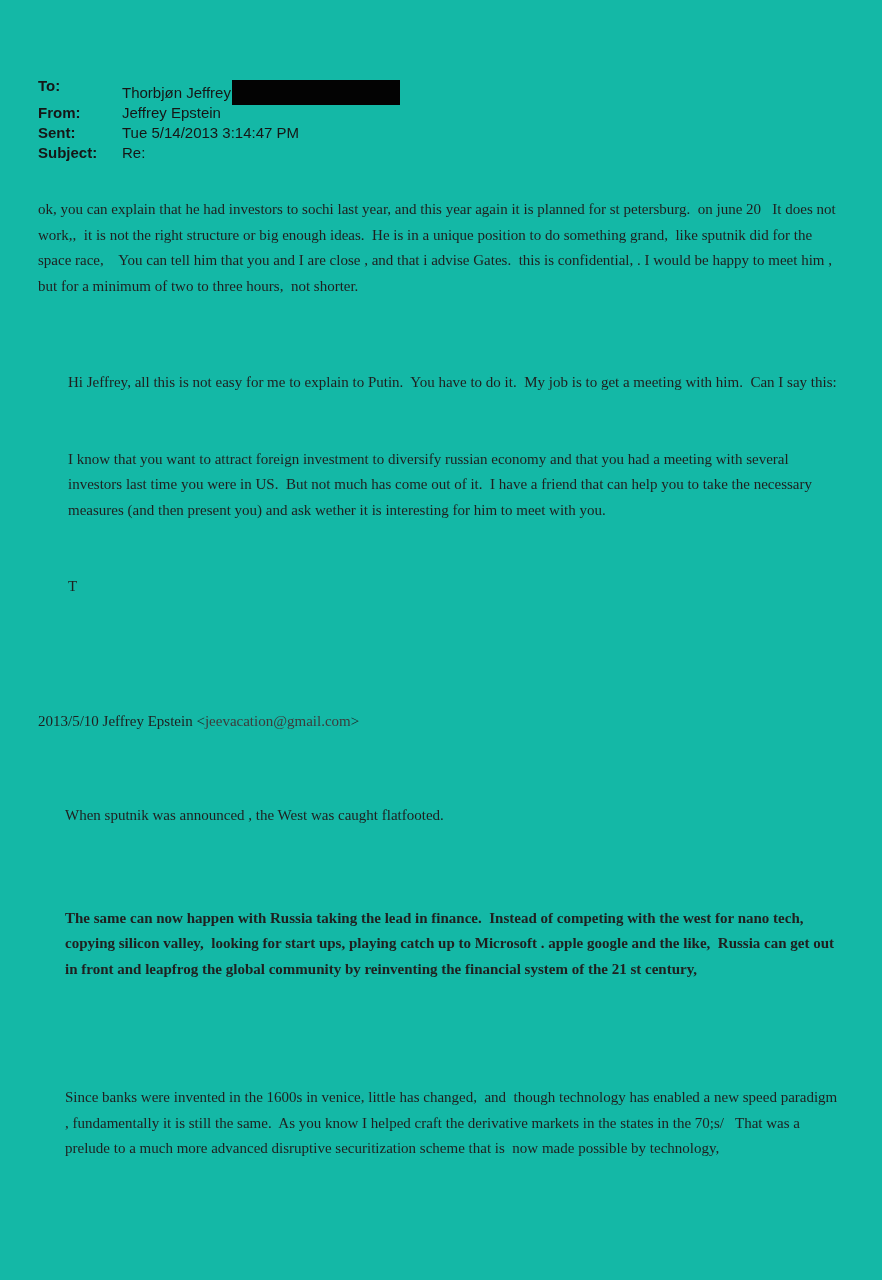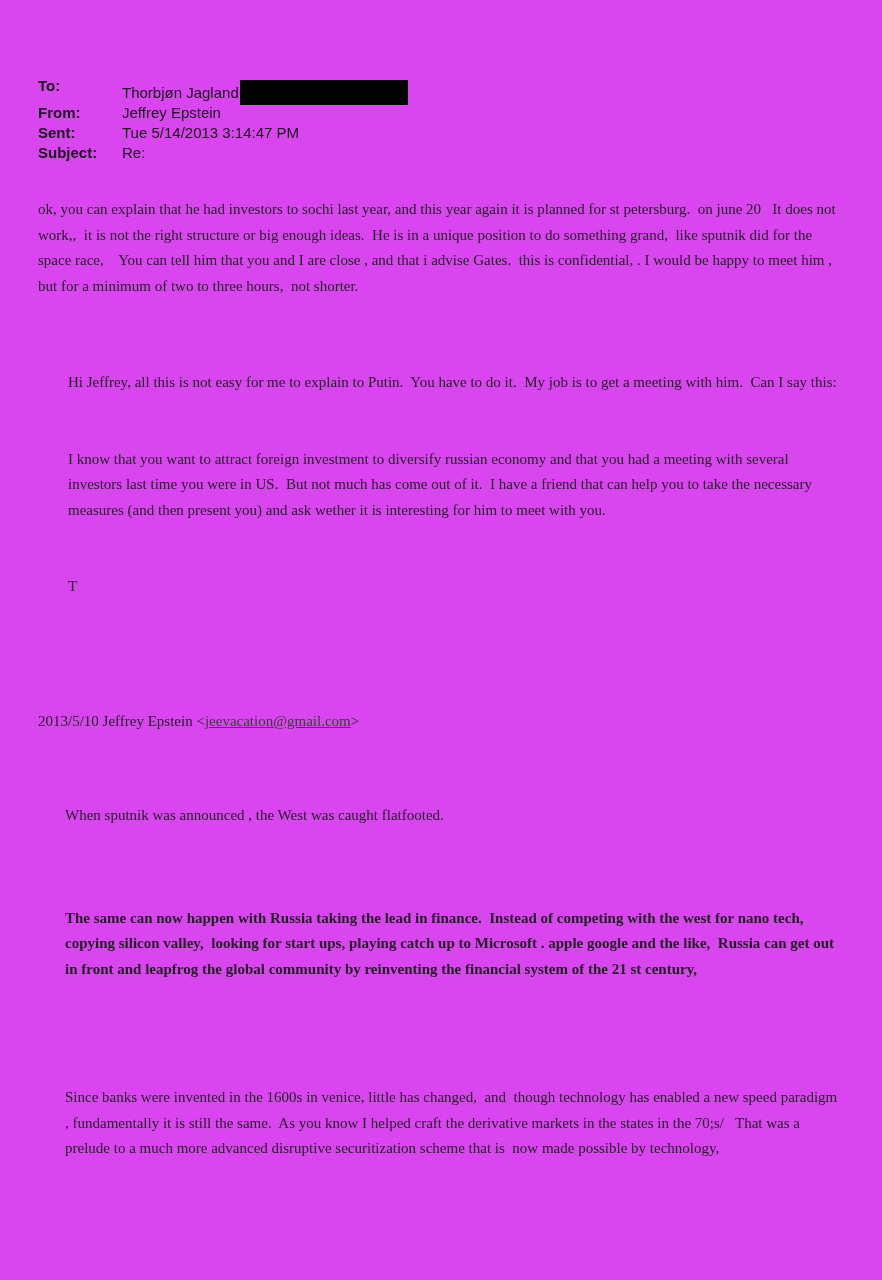--- a/index.html
+++ b/index.html
@@ -5,21 +5,21 @@
   html, body {
     margin: 0;
     padding: 0;
     background: #e9e9e9;
   }
   .page {
     position: relative;
     width: 882px;
     height: 1280px;
     margin: 0 auto;
-    background: #d946ef;
+    background: #14b8a6;
     box-sizing: border-box;
     padding: 76px 36px 0 38px;
     overflow: hidden;
     color: #1f1f1f;
     font-family: "Liberation Serif", serif;
   }
 
   
   .hdr {
     font-family: "Liberation Sans", sans-serif;
@@ -65,33 +65,32 @@
   .quote1-intro { margin-top: 38px; }
   .quote1-block { margin-top: 20px; margin-left: 30px; max-width: 786px; }
   .quote2-intro { margin-top: 58px; }
   .quote2-block { margin-left: 27px; max-width: 781px; }
   .q2-p1 { margin-top: 18px; }
   .q2-p2 { margin-top: 26px; font-weight: bold; }
   .q2-p3 { margin-top: 52px; }
 
   .email-link {
     color: #3c3c3c;
-    text-decoration: underline;
     cursor: pointer;
   }
 </style>
 </head>
 <body>
 
 <div class="page">
 
   <div class="hdr">
     <div class="hdr-row">
       <span class="hdr-label">To:</span>
-      <span class="hdr-value"><span>Thorbjøn Jagland</span><span class="redaction redaction-to"></span></span>
+      <span class="hdr-value"><span>Thorbjøn Jeffrey</span><span class="redaction redaction-to"></span></span>
     </div>
     <div class="hdr-row">
       <span class="hdr-label">From:</span>
       <span class="hdr-value">Jeffrey Epstein</span>
     </div>
     <div class="hdr-row">
       <span class="hdr-label">Sent:</span>
       <span class="hdr-value">Tue 5/14/2013 3:14:47 PM</span>
     </div>
     <div class="hdr-row">

